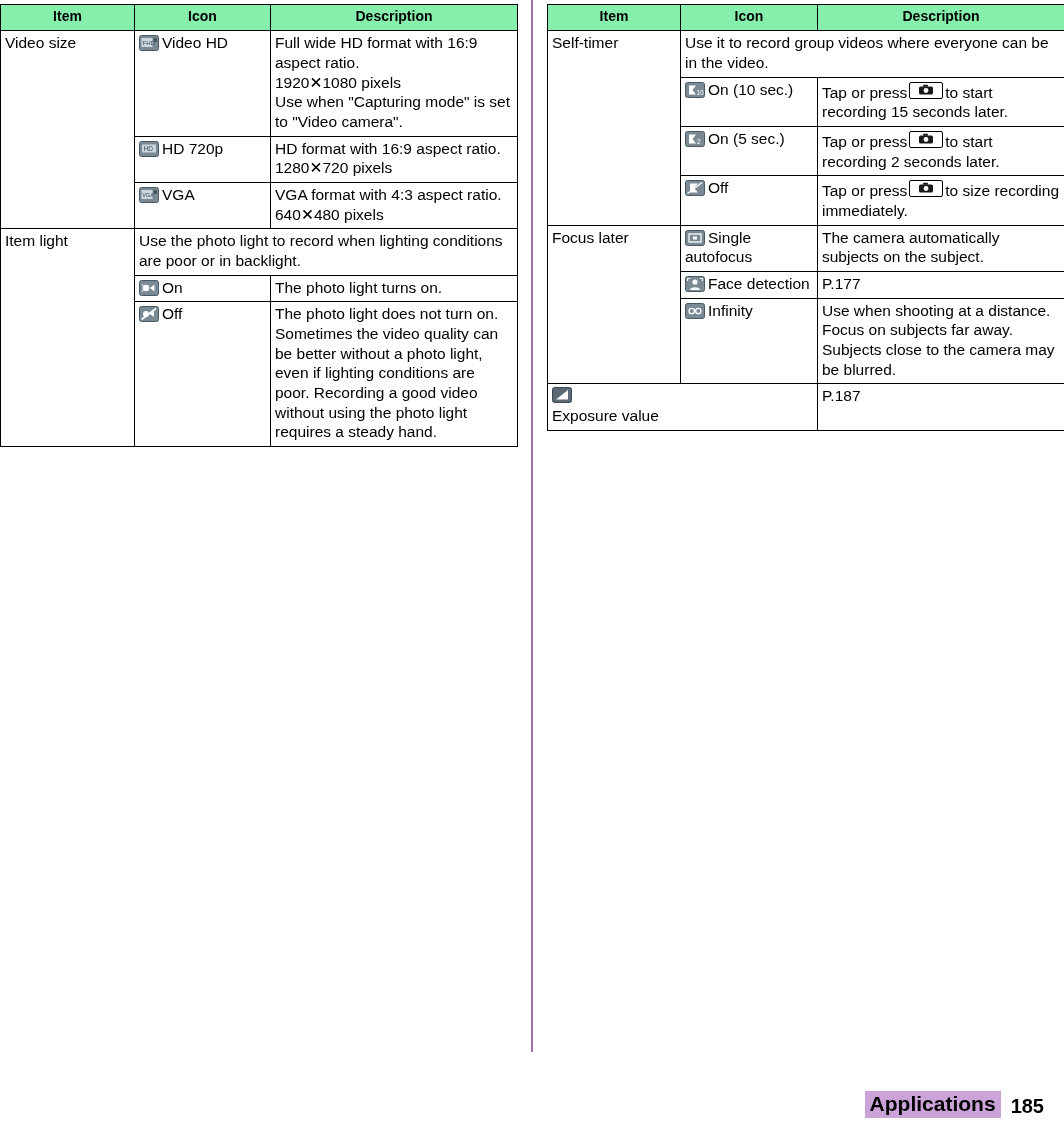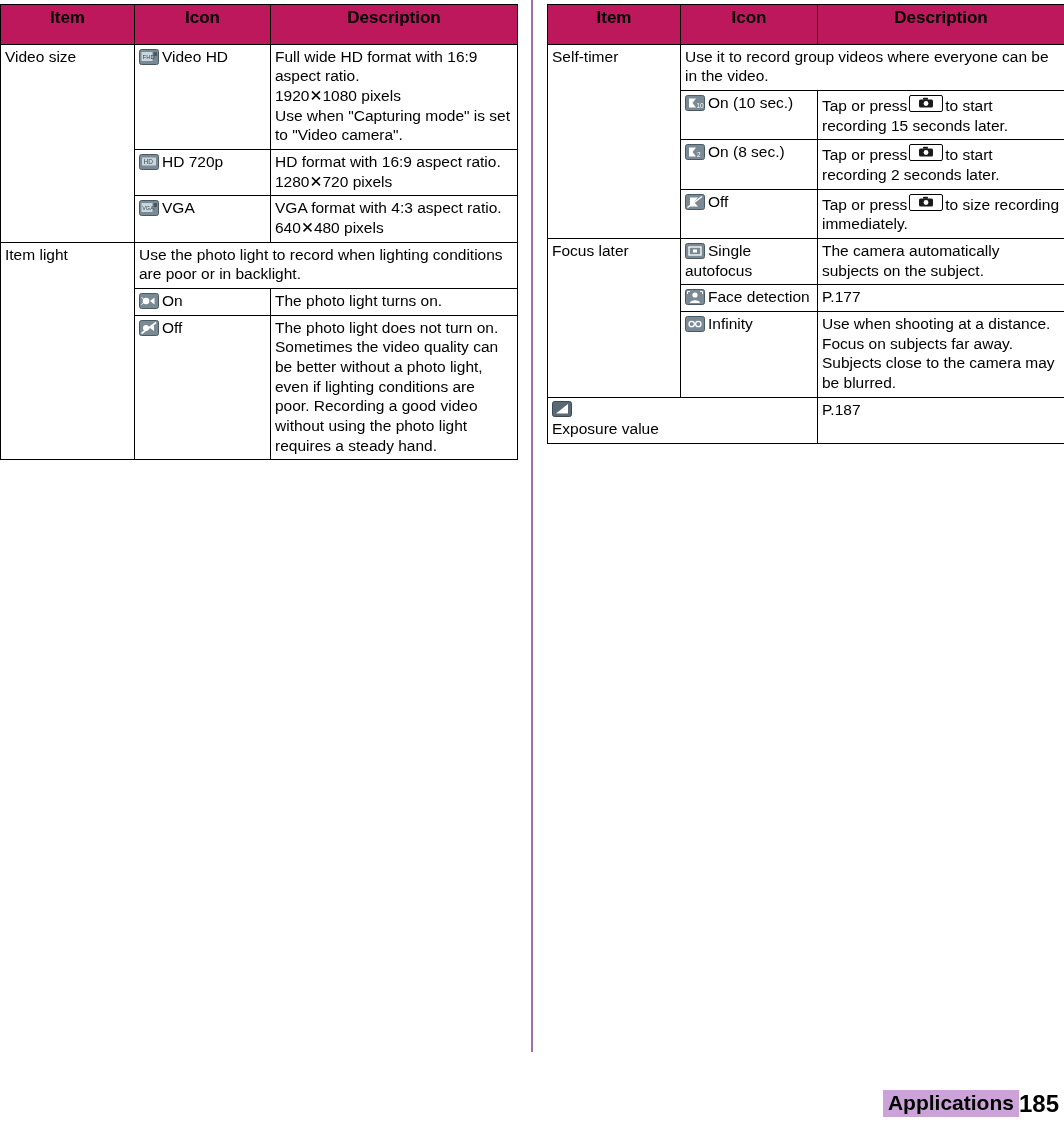--- a/index.html
+++ b/index.html
@@ -42,25 +42,25 @@
     width: 100%;
     font-size: 15.5px;
   }
   table.doc th, table.doc td {
     border: 1px solid #000000;
     vertical-align: top;
     padding: 2px 4px 4px 4px;
     line-height: 1.27;
   }
   table.doc thead th {
-    background: #be185d;
+    background: #86efac;
     text-align: center;
     font-weight: bold;
-    font-size: 17px;
-    padding: 4px 2px 16px 2px;
+    font-size: 14px;
+    padding: 4px 2px 6px 2px;
     line-height: 1.1;
   }
   .ico {
     display: inline-block;
     width: 20px;
     height: 18px;
     vertical-align: -4px;
     margin-right: 3px;
     position: relative;
   }
@@ -77,34 +77,35 @@
     background: #fff;
     position: relative;
     top: 2px;
   }
   .keycap svg { display: block; margin-top: 1px; }
   .times { font-family: "Liberation Sans", sans-serif; }
 
   
   .footer {
     position: absolute;
-    right: 5px;
+    right: 20px;
     bottom: 8px;
     display: flex;
-    align-items: flex-start;
+    align-items: flex-end;
+    gap: 10px;
   }
   .footer .app {
     background: #cba3d8;
     font-size: 21px;
     font-weight: bold;
     padding: 1px 5px 2px 5px;
     letter-spacing: 0px;
   }
   .footer .pg {
-    font-size: 24px;
+    font-size: 20px;
     font-weight: bold;
   }
 </style>
 </head>
 <body>
 
 <div class="page">
 
   <div class="col-divider"></div>
 
@@ -242,21 +243,21 @@
         </tr>
 
         <tr>
           <td>
             <span class="ico">
               <svg width="20" height="18" viewBox="0 0 20 18">
                 <rect x="0.5" y="1.5" width="19" height="15" rx="2" fill="#7a8a95" stroke="#4a5a65"></rect>
                 <path d="M4 4.5 L11 4.5 L7.5 9 L11 13.5 L4 13.5 Z" fill="#ffffff"></path>
                 <text x="12" y="13.5" font-size="6.5" font-family="Liberation Sans, sans-serif" fill="#ffffff">2</text>
               </svg>
-            </span><span>On (8 sec.)</span>
+            </span><span>On (5 sec.)</span>
           </td>
           <td><span>Tap or press</span><span class="keycap"><svg width="18" height="11" viewBox="0 0 18 11">
                   <rect x="2" y="2.5" width="14" height="8" rx="1.5" fill="#1a1a1a"></rect>
                   <rect x="6" y="0.8" width="5" height="2" rx="0.7" fill="#1a1a1a"></rect>
                   <circle cx="9" cy="6.5" r="2.4" fill="#ffffff"></circle>
                 </svg></span><span>to start recording 2 seconds later.</span></td>
         </tr>
 
         <tr>
           <td>

